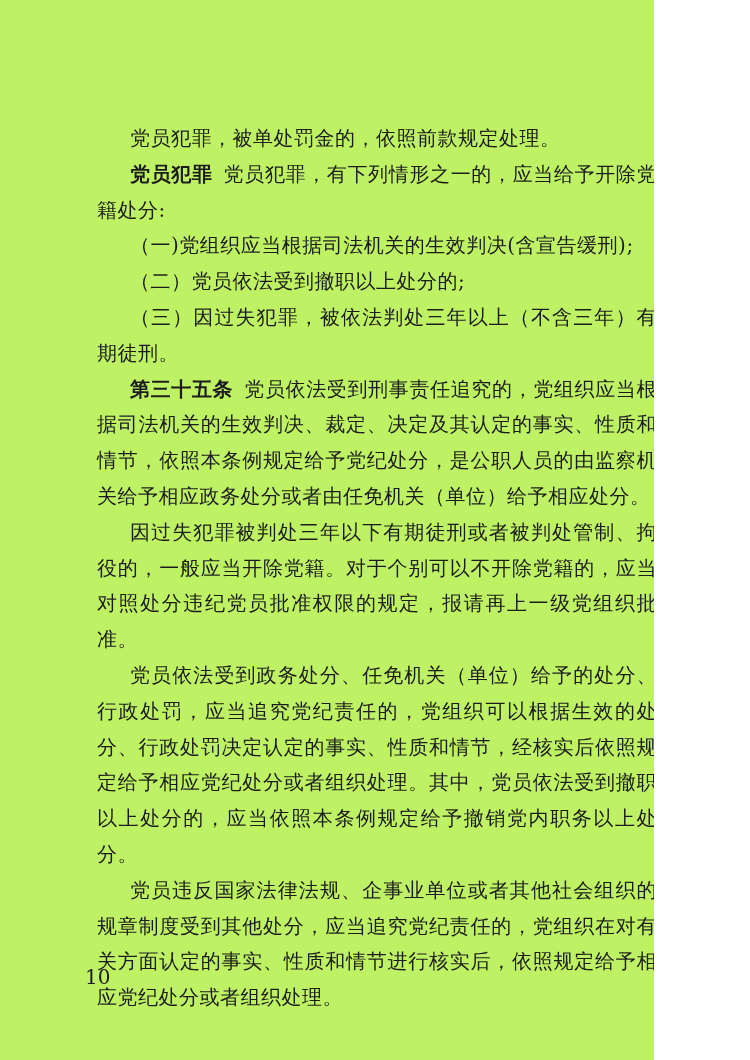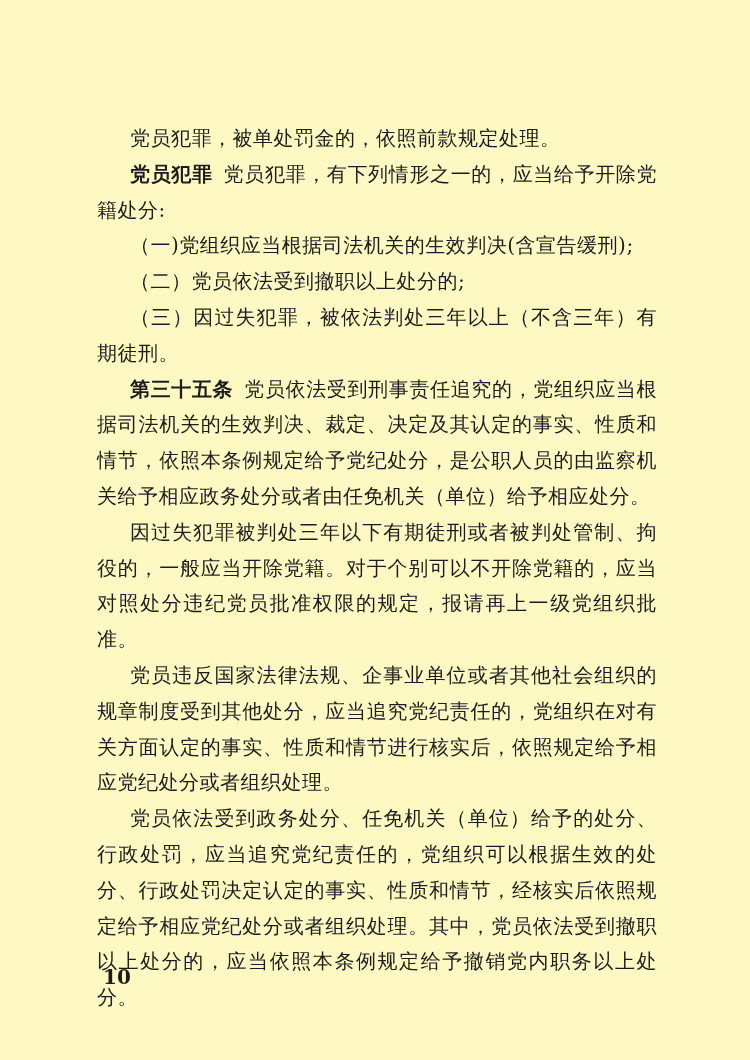--- a/index.html
+++ b/index.html
@@ -1,23 +1,23 @@
 <!DOCTYPE html>
 <html><head>
 <meta charset="utf-8">
 <style>
   * { margin: 0; padding: 0; box-sizing: border-box; }
   html, body {
     background: #ffffff;
   }
   .page {
     position: relative;
-    width: 750px;
+    width: 654px;
     height: 1060px;
-    background: #fef9c3;
+    background: #bef264;
     overflow: hidden;
     font-family: "DejaVu Serif", "Liberation Serif", serif;
     color: #1c1c1c;
   }
   .text-block {
     position: absolute;
     top: 121px;
     left: 97px;
     width: 560px;
   }
@@ -31,36 +31,35 @@
     word-break: break-all;
   }
   .text-block p .lead {
     font-weight: bold;
   }
   .text-block p .lead:not(:empty) {
     margin-right: 0.55em;
   }
   .page-number {
     position: absolute;
-    left: 103px;
+    left: 85px;
     top: 965px;
     font-size: 20px;
     color: #1c1c1c;
-    font-weight: bold;
   }
 </style>
 </head>
 <body>
 
 <div class="page">
   <div class="text-block">
     <p><span class="lead"></span><span>党员犯罪，被单处罚金的，依照前款规定处理。</span></p>
     <p><span class="lead">党员犯罪</span><span>党员犯罪，有下列情形之一的，应当给予开除党籍处分:</span></p>
     <p><span class="lead"></span><span>（一)党组织应当根据司法机关的生效判决(含宣告缓刑);</span></p>
     <p><span class="lead"></span><span>（二）党员依法受到撤职以上处分的;</span></p>
     <p><span class="lead"></span><span>（三）因过失犯罪，被依法判处三年以上（不含三年）有期徒刑。</span></p>
     <p><span class="lead">第三十五条</span><span>党员依法受到刑事责任追究的，党组织应当根据司法机关的生效判决、裁定、决定及其认定的事实、性质和情节，依照本条例规定给予党纪处分，是公职人员的由监察机关给予相应政务处分或者由任免机关（单位）给予相应处分。</span></p>
     <p><span class="lead"></span><span>因过失犯罪被判处三年以下有期徒刑或者被判处管制、拘役的，一般应当开除党籍。对于个别可以不开除党籍的，应当对照处分违纪党员批准权限的规定，报请再上一级党组织批准。</span></p>
+    <p><span class="lead"></span><span>党员依法受到政务处分、任免机关（单位）给予的处分、行政处罚，应当追究党纪责任的，党组织可以根据生效的处分、行政处罚决定认定的事实、性质和情节，经核实后依照规定给予相应党纪处分或者组织处理。其中，党员依法受到撤职以上处分的，应当依照本条例规定给予撤销党内职务以上处分。</span></p>
     <p><span class="lead"></span><span>党员违反国家法律法规、企事业单位或者其他社会组织的规章制度受到其他处分，应当追究党纪责任的，党组织在对有关方面认定的事实、性质和情节进行核实后，依照规定给予相应党纪处分或者组织处理。</span></p>
-    <p><span class="lead"></span><span>党员依法受到政务处分、任免机关（单位）给予的处分、行政处罚，应当追究党纪责任的，党组织可以根据生效的处分、行政处罚决定认定的事实、性质和情节，经核实后依照规定给予相应党纪处分或者组织处理。其中，党员依法受到撤职以上处分的，应当依照本条例规定给予撤销党内职务以上处分。</span></p>
   </div>
   <div class="page-number">10</div>
 </div>
 
 </body></html>

